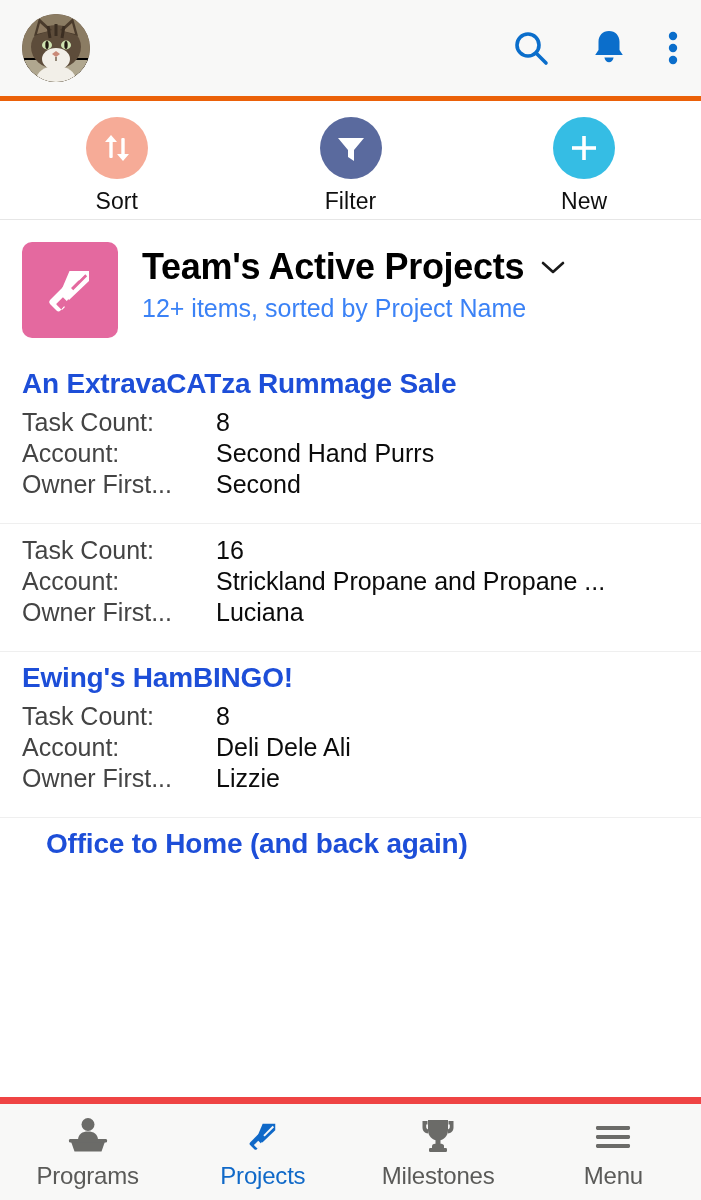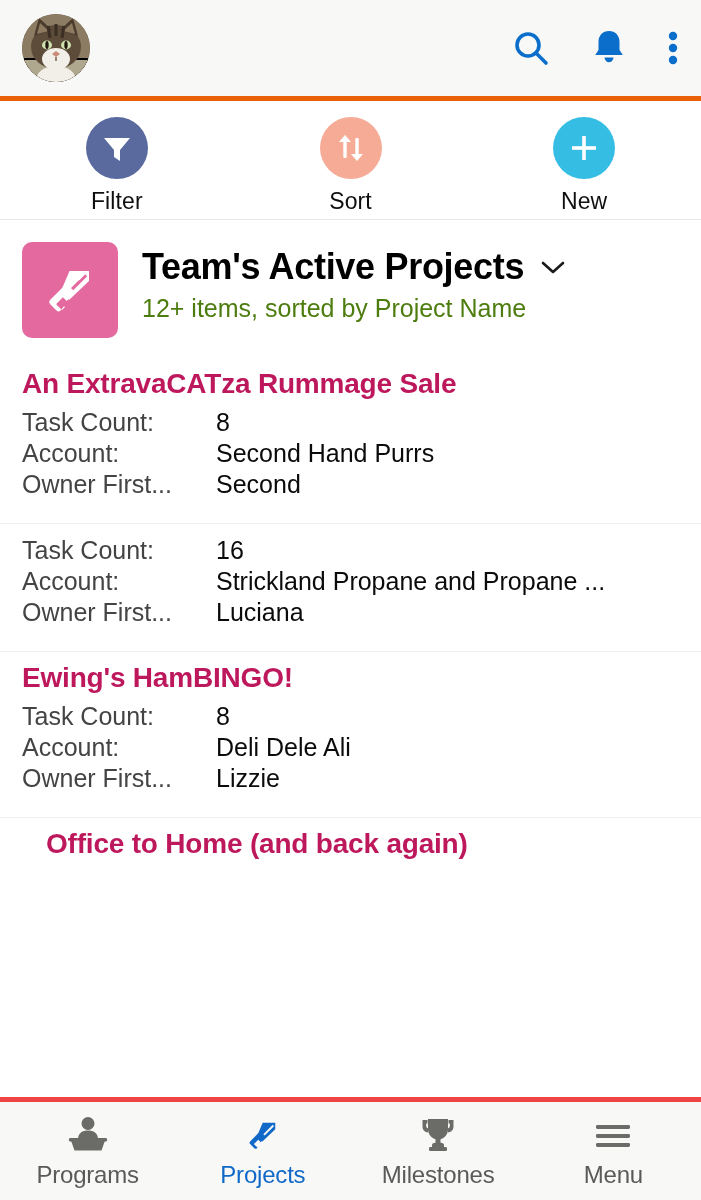--- a/index.html
+++ b/index.html
@@ -75,52 +75,52 @@
     display: flex; align-items: center; justify-content: center;
     flex: 0 0 auto;
   }
   .listhead-text { padding-top: 4px; min-width: 0; }
   .listhead-titlerow { display: flex; align-items: center; gap: 16px; }
   .listhead-title {
     font-size: 36px; font-weight: bold; color: #000000;
     letter-spacing: -.3px; white-space: nowrap;
   }
   .listhead-sub {
-    font-size: 25px; color: #4d7c0f; margin-top: 6px; white-space: nowrap;
+    font-size: 25px; color: #3b82f6; margin-top: 6px; white-space: nowrap;
   }
 
   
   .list { flex: 1 1 auto; overflow: hidden; background: #ffffff; }
   .record {
     padding: 10px 22px 24px 22px;
     border-bottom: 1px solid #efefef;
     cursor: pointer;
   }
   .record-title {
-    font-size: 28px; font-weight: bold; color: #be185d;
+    font-size: 28px; font-weight: bold; color: #1d4ed8;
     letter-spacing: -.2px; margin-bottom: 8px;
     white-space: nowrap; overflow: hidden;
   }
   .field-row { display: flex; align-items: baseline; margin-top: 2px; }
   .field-label {
     width: 194px; flex: 0 0 194px;
     font-size: 25px; color: #444444;
     white-space: nowrap; overflow: hidden;
   }
   .field-value {
     font-size: 25px; color: #0b0b0b;
     white-space: nowrap; overflow: hidden; text-overflow: ellipsis;
   }
 
   
   .bottomnav {
     position: absolute; left: 0; bottom: 0;
     width: 701px; height: 103px;
     background: #f8f8f7;
-    border-top: 5px solid #ef4444;
+    border-top: 7px solid #ef4444;
     display: flex; align-items: center;
   }
   .navitem {
     flex: 1 1 0;
     display: flex; flex-direction: column;
     align-items: center; justify-content: center; gap: 4px;
     cursor: pointer;
   }
   .navicon { height: 44px; display: flex; align-items: center; justify-content: center; }
   .navlabel { font-size: 24px; color: #5a5a58; letter-spacing: -.2px; }
@@ -187,40 +187,40 @@
           <circle cx="6" cy="32" r="4.2" fill="#0b6ecb"></circle>
         </svg>
       </div>
     </div>
   </div>
   <div class="orange-rule"></div>
 
   <div class="actionbar">
 
     <div class="action">
-      <div class="action-circle" style="background:#5a6a9e;">
-        <svg width="34" height="34" viewBox="0 0 34 34">
-          <path d="M4 7 h26 l-10 12 v11 l-6 -4 v-7 z" fill="#ffffff"></path>
-        </svg>
-      </div>
-      <div class="action-label">Filter</div>
-    </div>
-
-    <div class="action">
       <div class="action-circle" style="background:#f6ab97;">
         <svg width="34" height="34" viewBox="0 0 34 34">
           <g fill="#ffffff">
             <rect x="9.3" y="8" width="3.4" height="19" rx="1"></rect>
             <path d="M11 4 l6 7 h-12 z"></path>
             <rect x="21.3" y="7" width="3.4" height="19" rx="1"></rect>
             <path d="M23 30 l-6 -7 h12 z"></path>
           </g>
         </svg>
       </div>
       <div class="action-label">Sort</div>
+    </div>
+
+    <div class="action">
+      <div class="action-circle" style="background:#5a6a9e;">
+        <svg width="34" height="34" viewBox="0 0 34 34">
+          <path d="M4 7 h26 l-10 12 v11 l-6 -4 v-7 z" fill="#ffffff"></path>
+        </svg>
+      </div>
+      <div class="action-label">Filter</div>
     </div>
 
     <div class="action">
       <div class="action-circle" style="background:#35bde4;">
         <svg width="34" height="34" viewBox="0 0 34 34">
           <rect x="15.2" y="5" width="3.6" height="24" fill="#ffffff"></rect>
           <rect x="5" y="15.2" width="24" height="3.6" fill="#ffffff"></rect>
         </svg>
       </div>
       <div class="action-label">New</div>

